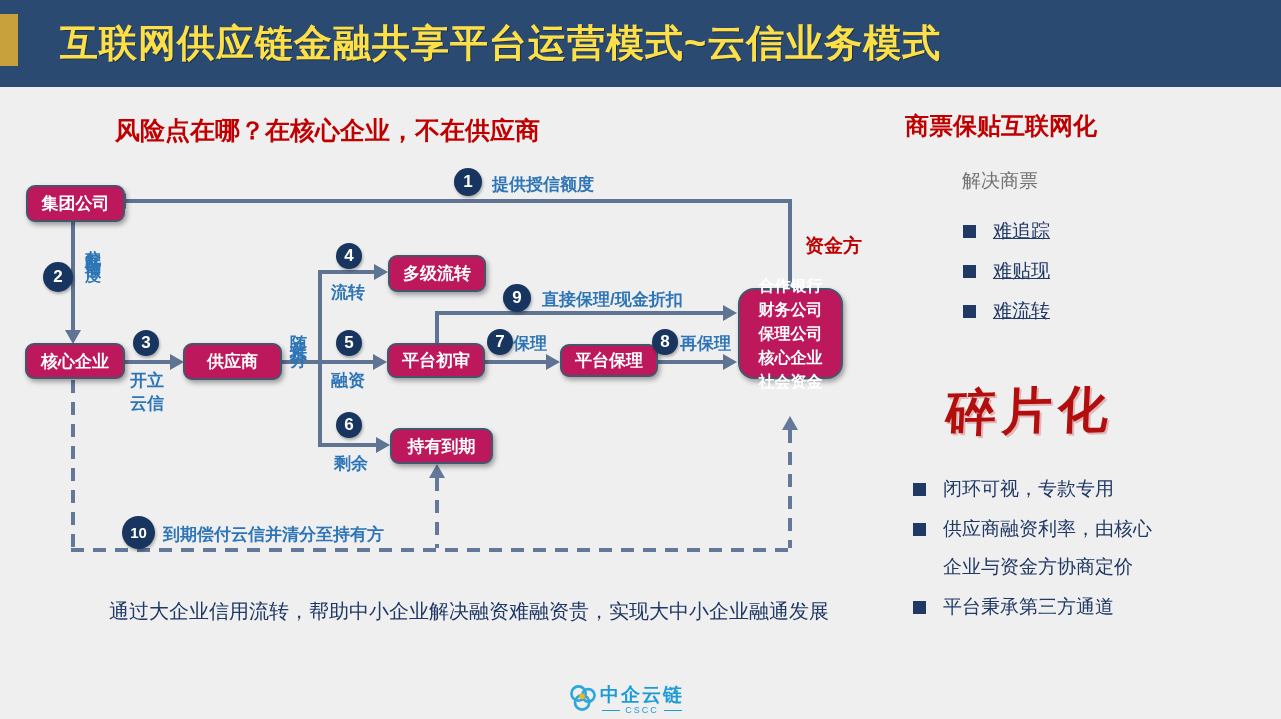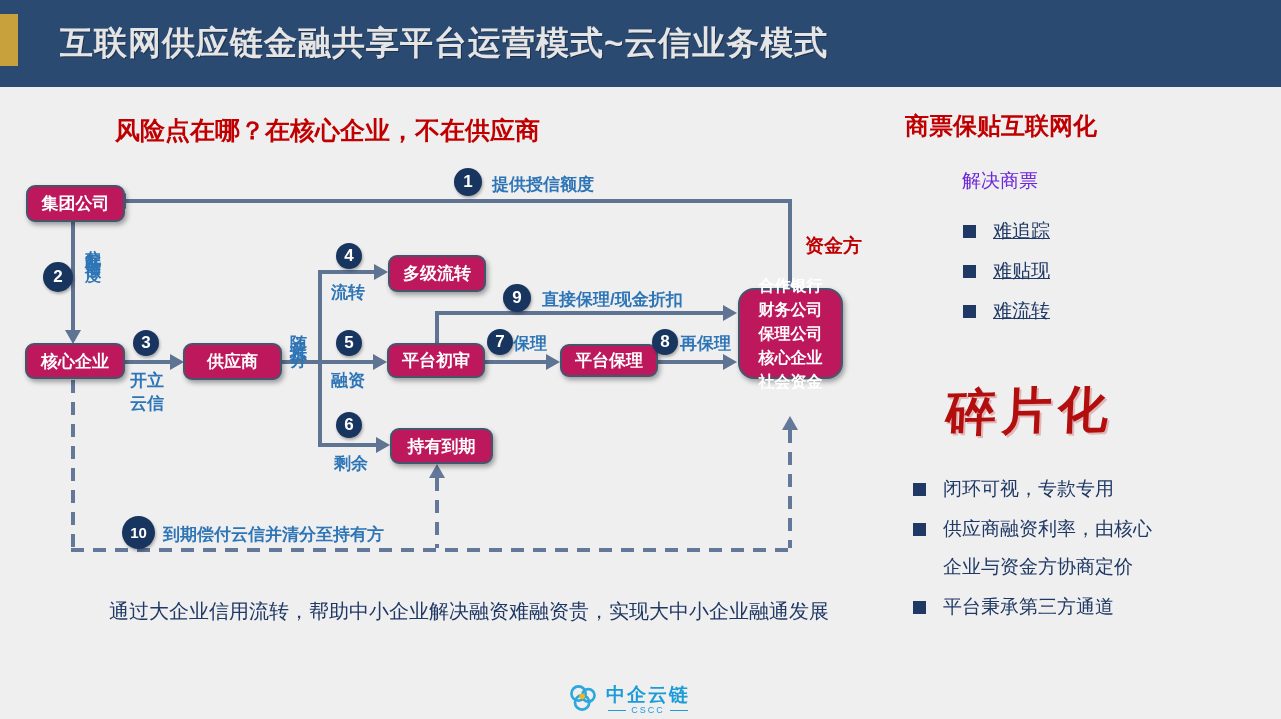--- a/index.html
+++ b/index.html
@@ -7,21 +7,21 @@
   body {
     width:1281px; height:719px; position:relative; overflow:hidden;
     background:#efeff0;
     font-family:"Liberation Sans","DejaVu Sans",sans-serif;
   }
   
   .titlebar { position:absolute; left:0; top:0; width:1281px; height:87px; background:#2b4a72; }
   .gold-accent { position:absolute; left:0; top:14px; width:18px; height:52px; background:#c8a03c; }
   .title-text {
     position:absolute; left:60px; top:0; height:87px; display:flex; align-items:center;
-    color:#e5e5e5; font-size:33px; font-weight:bold; letter-spacing:1px;
+    color:#fde047; font-size:38px; font-weight:bold; letter-spacing:1px;
     text-shadow:1px 1px 0 rgba(0,0,0,0.35); white-space:nowrap;
   }
   
   .node {
     position:absolute; background:#be185d; border:2px solid #44566d; border-radius:9px;
     color:#fff; font-weight:bold; font-size:17px; display:flex; align-items:center; justify-content:center;
     box-shadow:2px 3px 5px rgba(0,0,0,0.35); white-space:nowrap;
   }
   .node.big { border-radius:16px; flex-direction:column; font-size:16px; line-height:24px; }
   .hline,.vline { position:absolute; background:#5f7392; }
@@ -38,35 +38,35 @@
     box-shadow:1px 2px 3px rgba(0,0,0,0.3);
   }
   .blab { position:absolute; color:#2e75b6; font-weight:bold; font-size:17px; white-space:nowrap; }
   .blab.wrap { white-space:normal; line-height:23px; }
   .vtext { writing-mode:vertical-rl; letter-spacing:3px; white-space:normal; }
   .red-label { position:absolute; color:#c00000; font-weight:bold; }
   
   .risk-heading { position:absolute; left:115px; top:114px; font-size:25px; font-weight:bold; color:#c00000; white-space:nowrap; }
   
   .rp-title { position:absolute; left:905px; top:110px; font-size:24px; font-weight:bold; color:#c00000; white-space:nowrap; }
-  .solve-title { position:absolute; left:962px; top:168px; font-size:19px; color:#6d28d9; font-weight:500; }
+  .solve-title { position:absolute; left:962px; top:168px; font-size:19px; color:#737373; font-weight:500; }
   .solve-list { position:absolute; left:963px; top:211px; }
   .solve-item { display:flex; align-items:center; height:40px; color:#1f3864; font-size:19px;text-decoration:underline; }
   .sq { width:13px; height:13px; background:#1f3864; display:inline-block; margin-right:17px; flex-shrink:0; }
   .fragment {
     position:absolute; left:946px; top:378px; font-size:50px; font-weight:bold; color:#b30e0e;
     letter-spacing:6px; transform:rotate(-1.5deg) skewX(-4deg);
     text-shadow:2px 2px 0 rgba(179,14,14,0.25);
   }
   .points-list { position:absolute; left:913px; top:470px; width:262px; }
   .point-item { display:flex; align-items:flex-start; color:#1f3864; font-size:19px; line-height:38px; margin-bottom:2px; }
   .point-item .sq { margin-top:13px; }
   
   .footer-p { position:absolute; left:48px; top:592px; width:842px; text-align:center; color:#1f3864; font-size:20px; line-height:39px; }
-  .logo { position:absolute; left:567px; top:682px; display:flex; align-items:center; gap:7px; }
+  .logo { position:absolute; left:567px; top:682px; display:flex; align-items:center; gap:1px; }
   .logo-txt { display:flex; flex-direction:column; align-items:center; }
   .logo-name { color:#1b9bd8; font-size:19px; font-weight:bold; letter-spacing:2px; line-height:20px; }
   .logo-sub { display:flex; align-items:center; gap:5px; color:#1b9bd8; font-size:9px; letter-spacing:2px; }
   .dashline { width:18px; border-top:1px solid #1b9bd8; display:inline-block; }
 </style>
 </head>
 <body>
 
 <div class="titlebar">
   <div class="gold-accent"></div>

